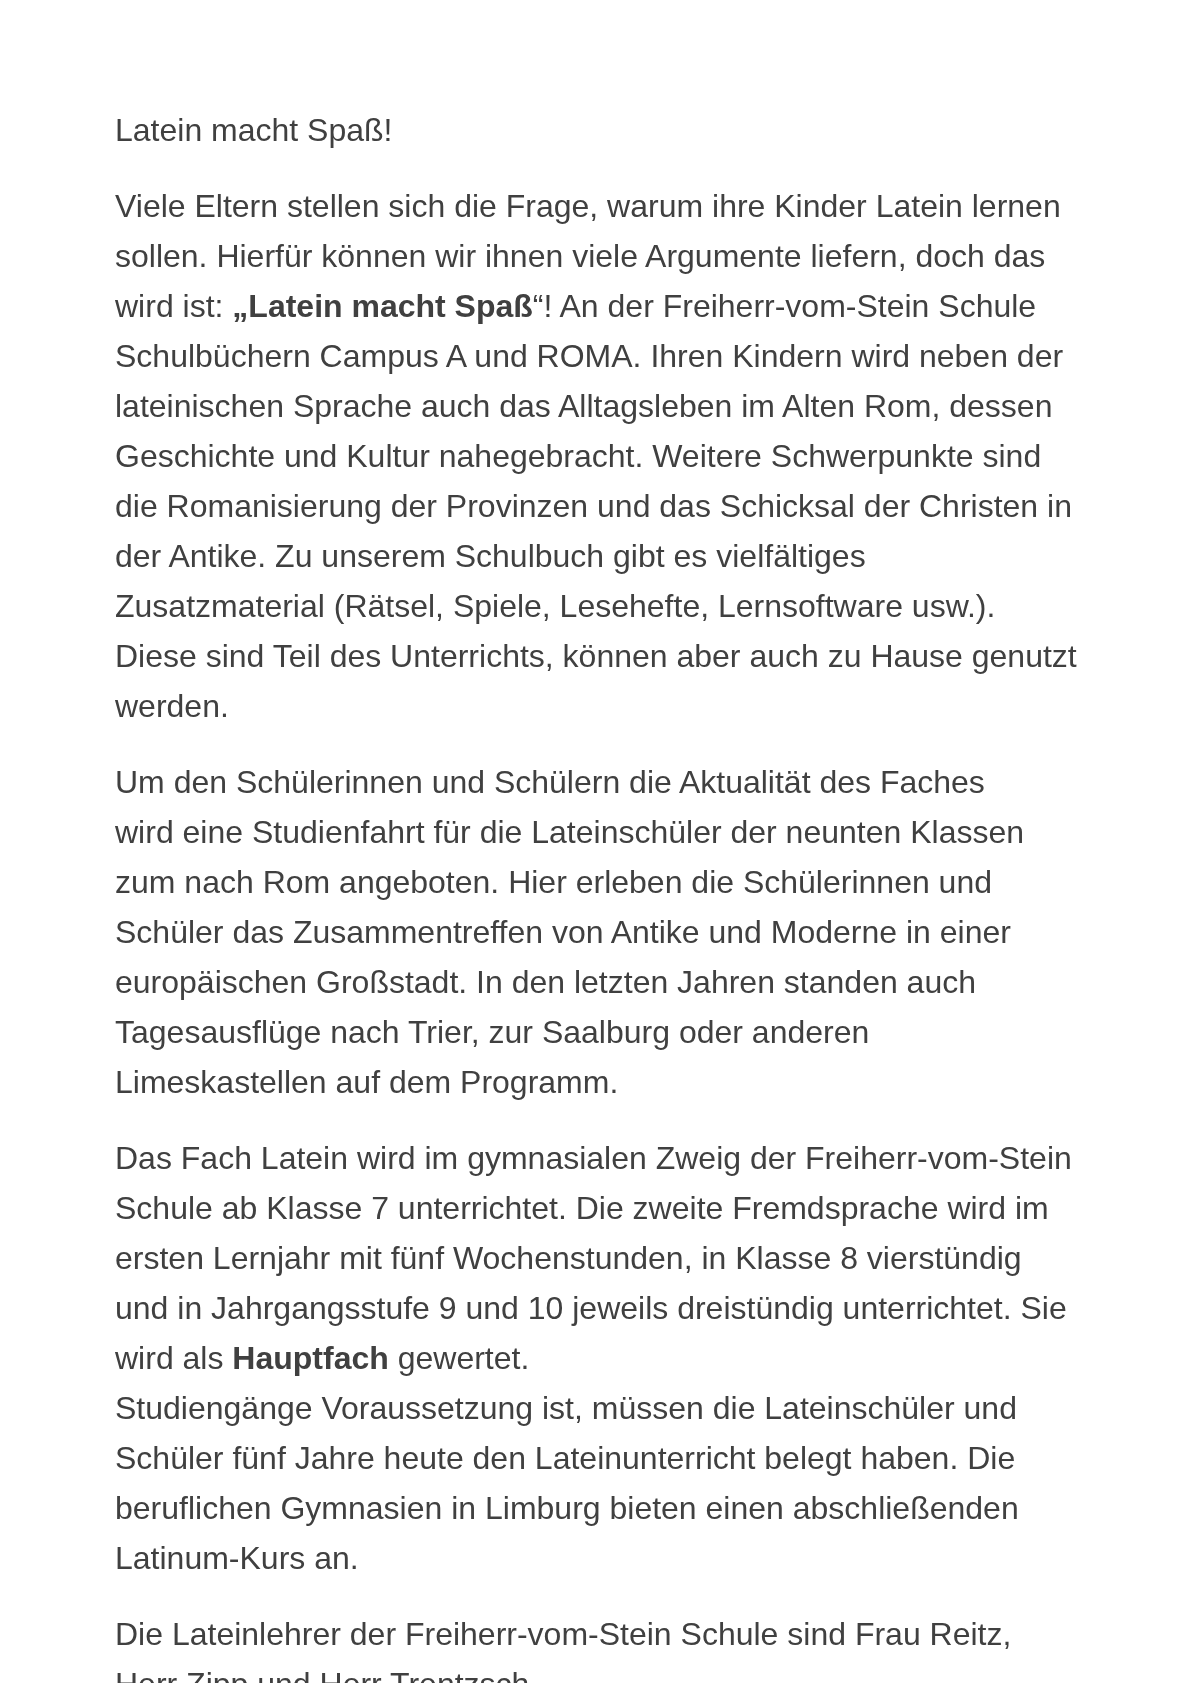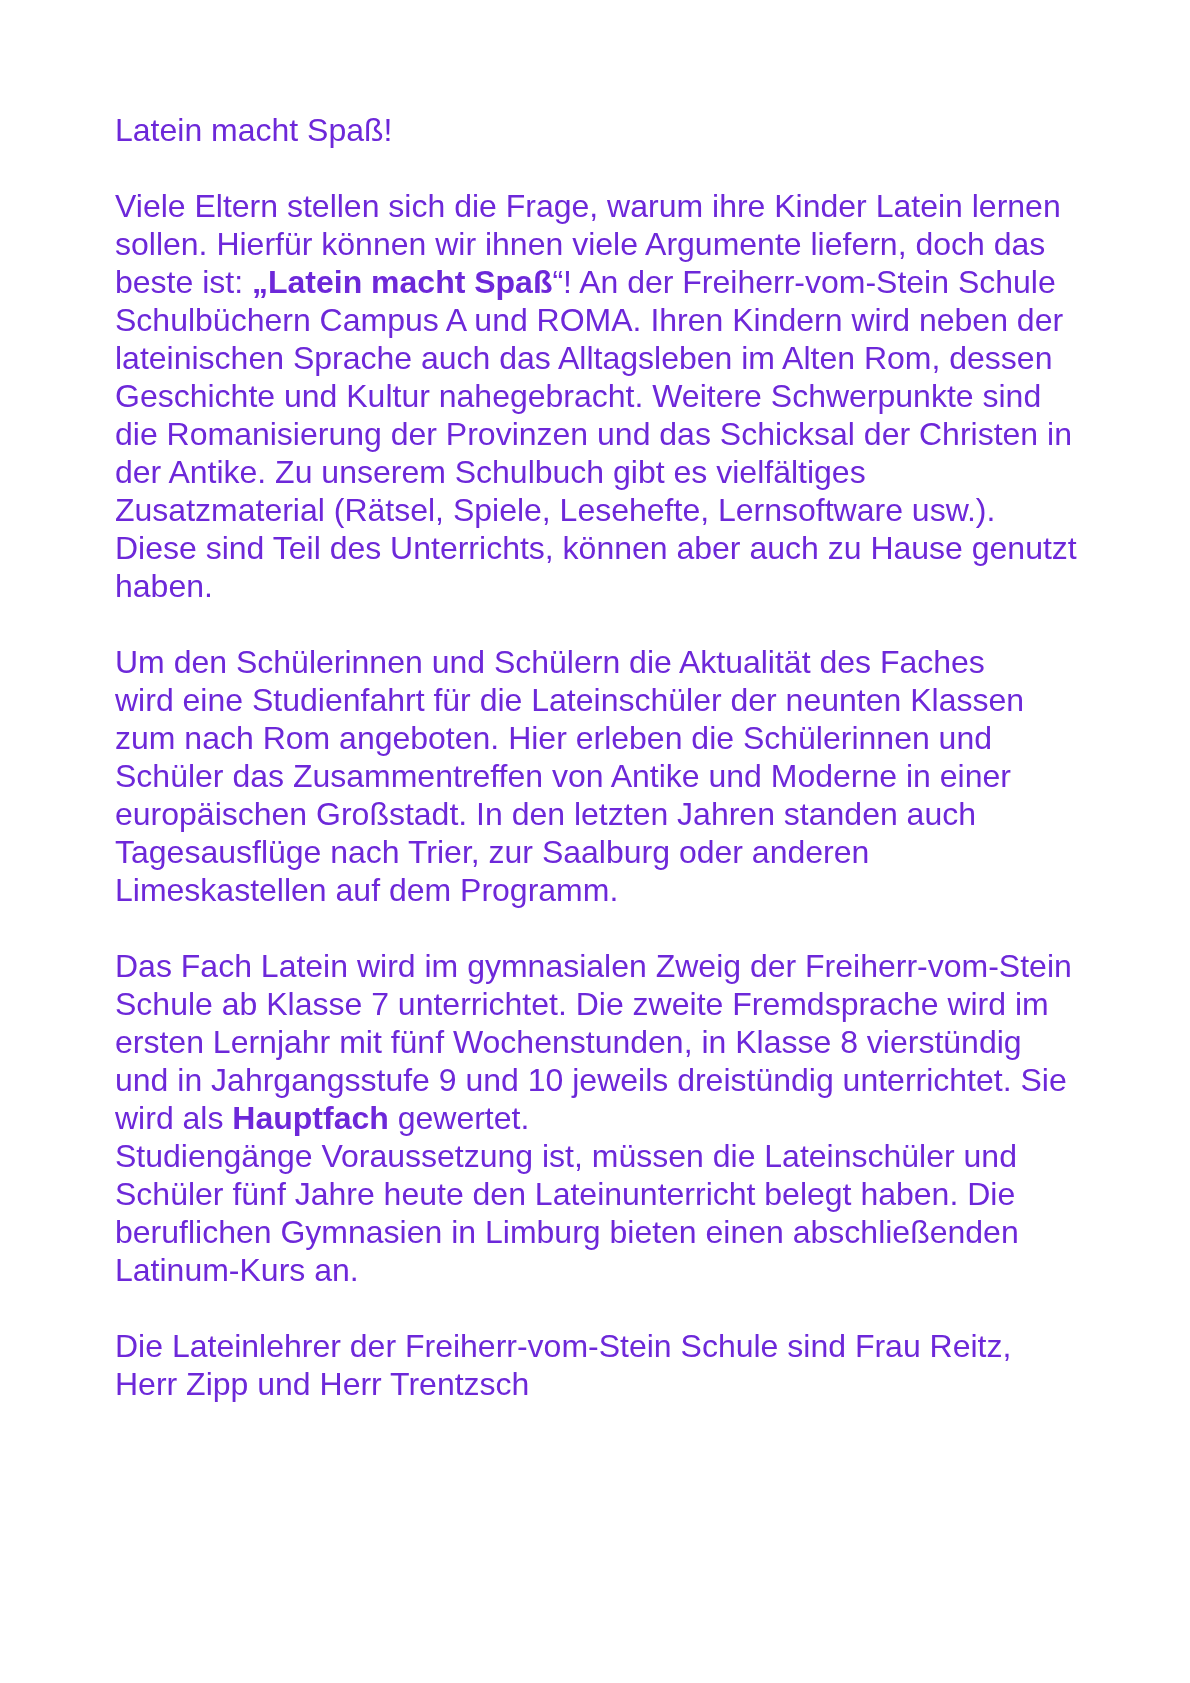--- a/index.html
+++ b/index.html
@@ -26,45 +26,46 @@
     width: 980px;
   }
   .title {
     white-space: nowrap;
   }
   .paragraph {
     margin-top: 38px;
   }
   .line {
     white-space: nowrap;
+    margin-top: 12px;
   }
   .bold {
     font-weight: bold;
     text-align: right;
   }
 </style>
 </head>
 <body>
 
-<div class="page" style="background: rgb(255, 255, 255); color: #6d28d9;">
+<div class="page" style="background: rgb(255, 255, 255); color: #404040;">
   <div class="textblock">
     <div class="title">Latein macht Spaß!</div>
     <div>
         <div class="paragraph">
           <div class="line"><span>Viele Eltern stellen sich die Frage, warum ihre Kinder Latein lernen</span></div>
           <div class="line"><span>sollen. Hierfür können wir ihnen viele Argumente liefern, doch das</span></div>
-          <div class="line"><span>beste ist: </span><span class="bold">„Latein macht Spaß</span><span>“! An der Freiherr-vom-Stein Schule</span></div>
+          <div class="line"><span>wird ist: </span><span class="bold">„Latein macht Spaß</span><span>“! An der Freiherr-vom-Stein Schule</span></div>
           <div class="line"><span>Schulbüchern Campus A und ROMA. Ihren Kindern wird neben der</span></div>
           <div class="line"><span>lateinischen Sprache auch das Alltagsleben im Alten Rom, dessen</span></div>
           <div class="line"><span>Geschichte und Kultur nahegebracht. Weitere Schwerpunkte sind</span></div>
           <div class="line"><span>die Romanisierung der Provinzen und das Schicksal der Christen in</span></div>
           <div class="line"><span>der Antike. Zu unserem Schulbuch gibt es vielfältiges</span></div>
           <div class="line"><span>Zusatzmaterial (Rätsel, Spiele, Lesehefte, Lernsoftware usw.).</span></div>
           <div class="line"><span>Diese sind Teil des Unterrichts, können aber auch zu Hause genutzt</span></div>
-          <div class="line"><span>haben.</span></div>
+          <div class="line"><span>werden.</span></div>
         </div>
         <div class="paragraph">
           <div class="line"><span>Um den Schülerinnen und Schülern die Aktualität des Faches</span></div>
           <div class="line"><span>wird eine Studienfahrt für die Lateinschüler der neunten Klassen</span></div>
           <div class="line"><span>zum nach Rom angeboten. Hier erleben die Schülerinnen und</span></div>
           <div class="line"><span>Schüler das Zusammentreffen von Antike und Moderne in einer</span></div>
           <div class="line"><span>europäischen Großstadt. In den letzten Jahren standen auch</span></div>
           <div class="line"><span>Tagesausflüge nach Trier, zur Saalburg oder anderen</span></div>
           <div class="line"><span>Limeskastellen auf dem Programm.</span></div>
         </div>

